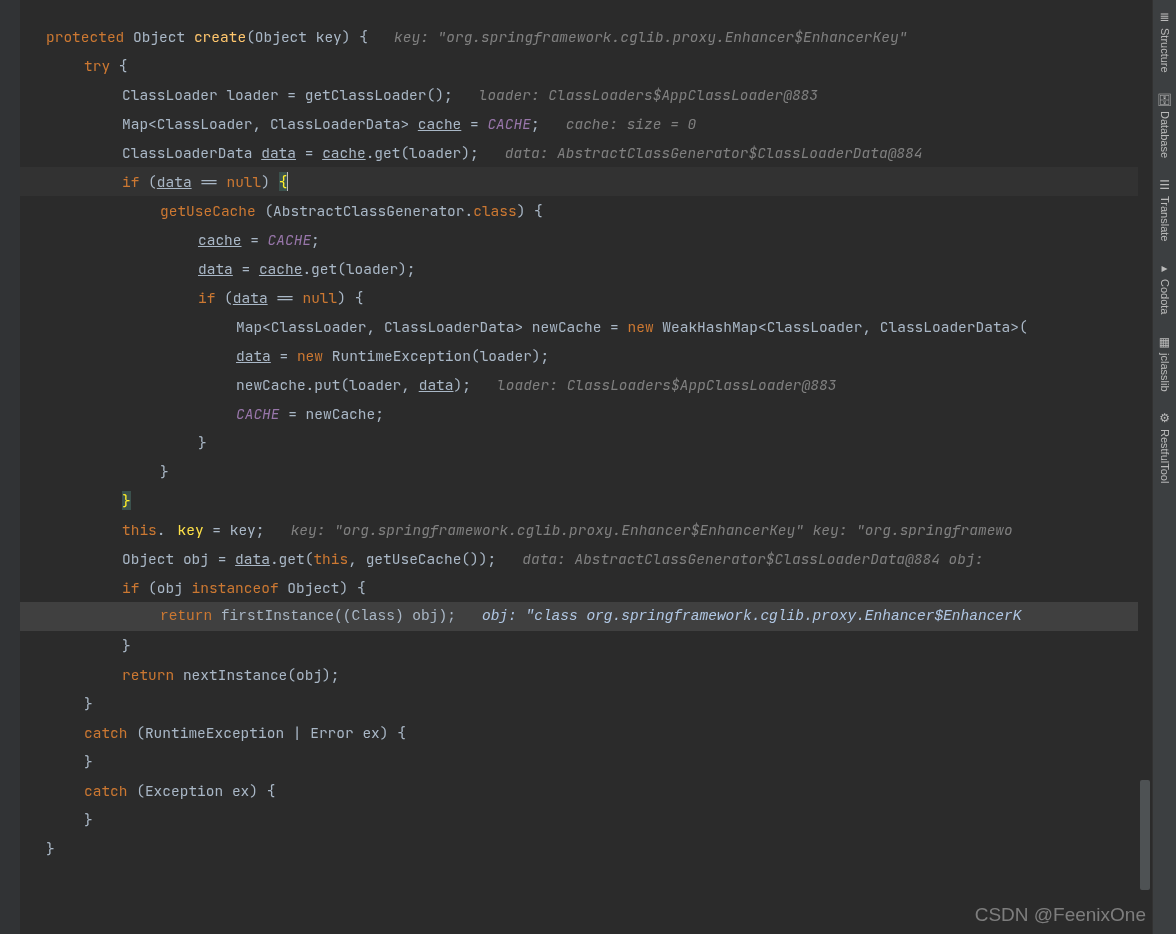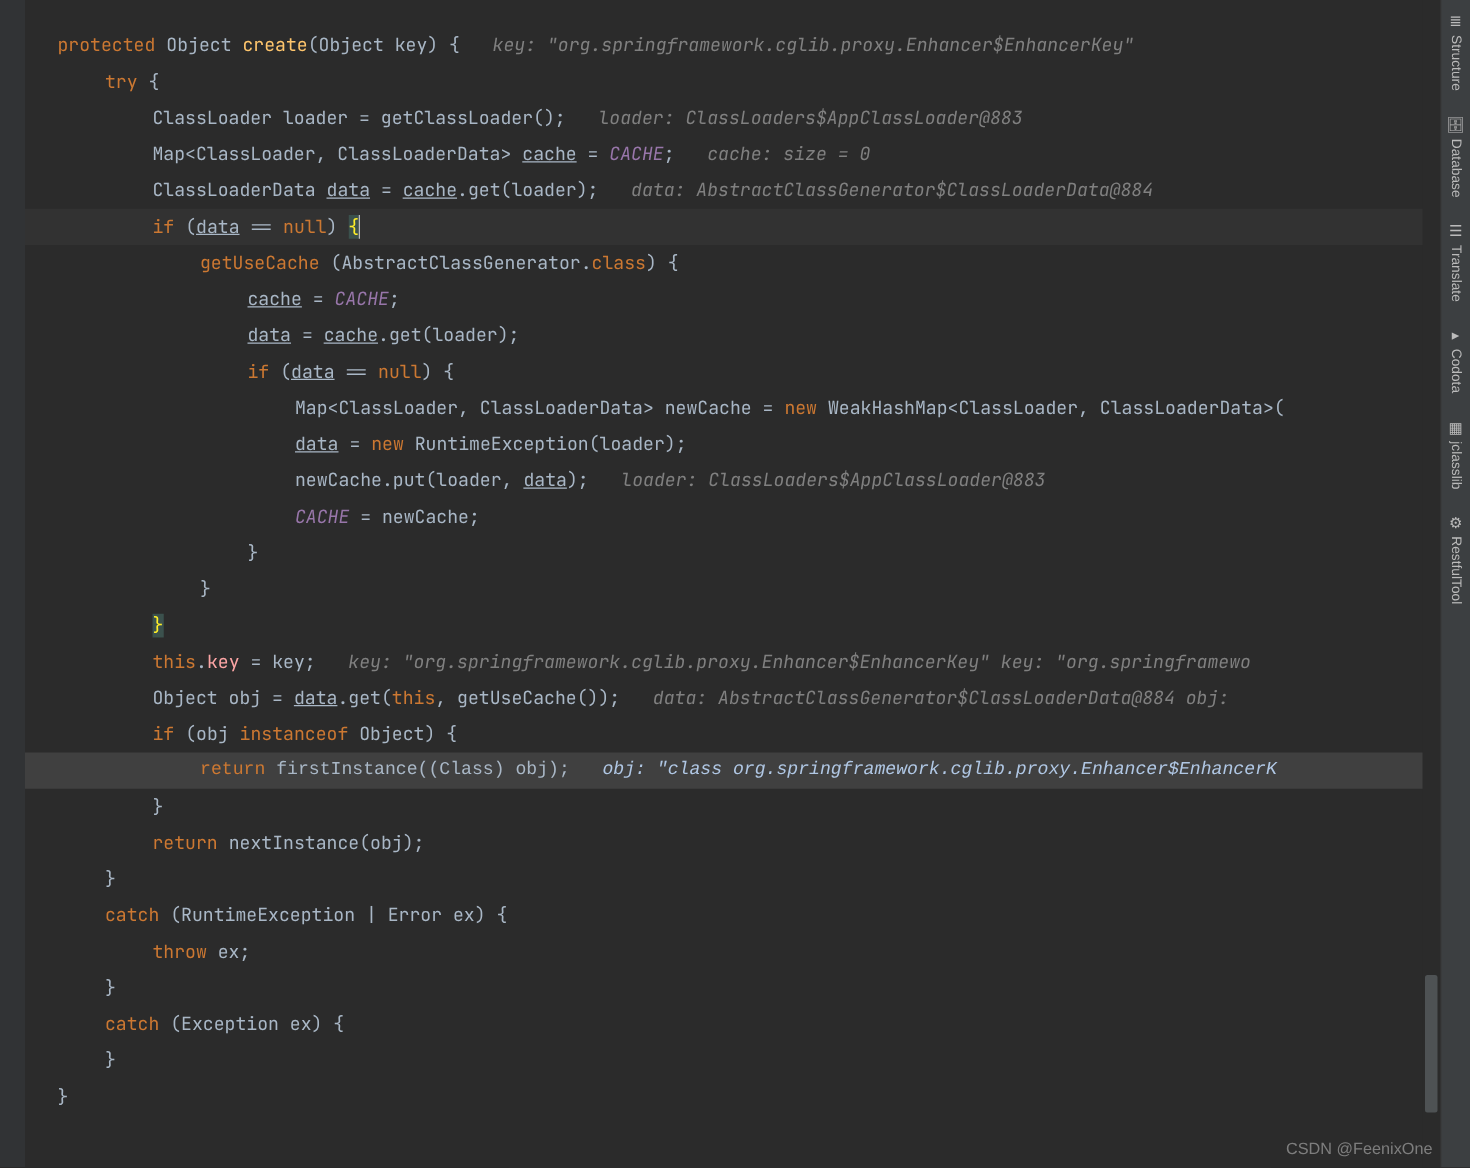--- a/index.html
+++ b/index.html
@@ -38,21 +38,21 @@
   height: 29px;
   padding-left: 26px;
   position: relative;
 }
 .line.current-cursor { background: #323232; }
 .line.exec { background: #404040; font-family: Liberation Mono, monospace; }
 .kw { color: #cc7832; }
 .method { color: #ffc66d; text-align: center; }
 .ident { color: #a9b7c6; }
 .cm { color: #808080; font-style: italic; }
-.field { color: #fca5a5; }
+.field { color: #fde047; margin-left: 12px; }
 .const { color: #9876aa; font-style: italic; }
 .ul { text-decoration: underline; }
 .bracehi { color: #ffef28; background: #3b514d; }
 .caret { border-left: 1px solid #bbb; }
 
 .sidebar-right {
   position: absolute;
   right: 0; top: 0;
   width: 24px;
   height: 934px;
@@ -92,21 +92,21 @@
   height: 110px;
   background: #4e5254;
   border-radius: 2px;
 }
 .watermark {
   position: absolute;
   bottom: 8px;
   right: 30px;
   color: #aaa;
   font-family: sans-serif;
-  font-size: 13px;
+  font-size: 19px;
   opacity: 0.65;
 }
 </style>
 </head>
 <body>
 
 <div class="editor">
   <div class="gutter"></div>
   <div class="code-area">
 
@@ -203,23 +203,20 @@
     </div>
 
     <div class="line" style="padding-left:64px">
       <span class="ident">}</span>
     </div>
 
     <div class="line" style="padding-left:64px">
       <span class="kw">catch</span><span class="ident"> (RuntimeException | Error ex) {</span>
     </div>
 
-    <div class="line" style="padding-left:102px">
-      <span class="kw">throw</span><span class="ident"> ex;</span>
-    </div>
 
     <div class="line" style="padding-left:64px">
       <span class="ident">}</span>
     </div>
 
     <div class="line" style="padding-left:64px">
       <span class="kw">catch</span><span class="ident"> (Exception ex) {</span>
     </div>
 
 

